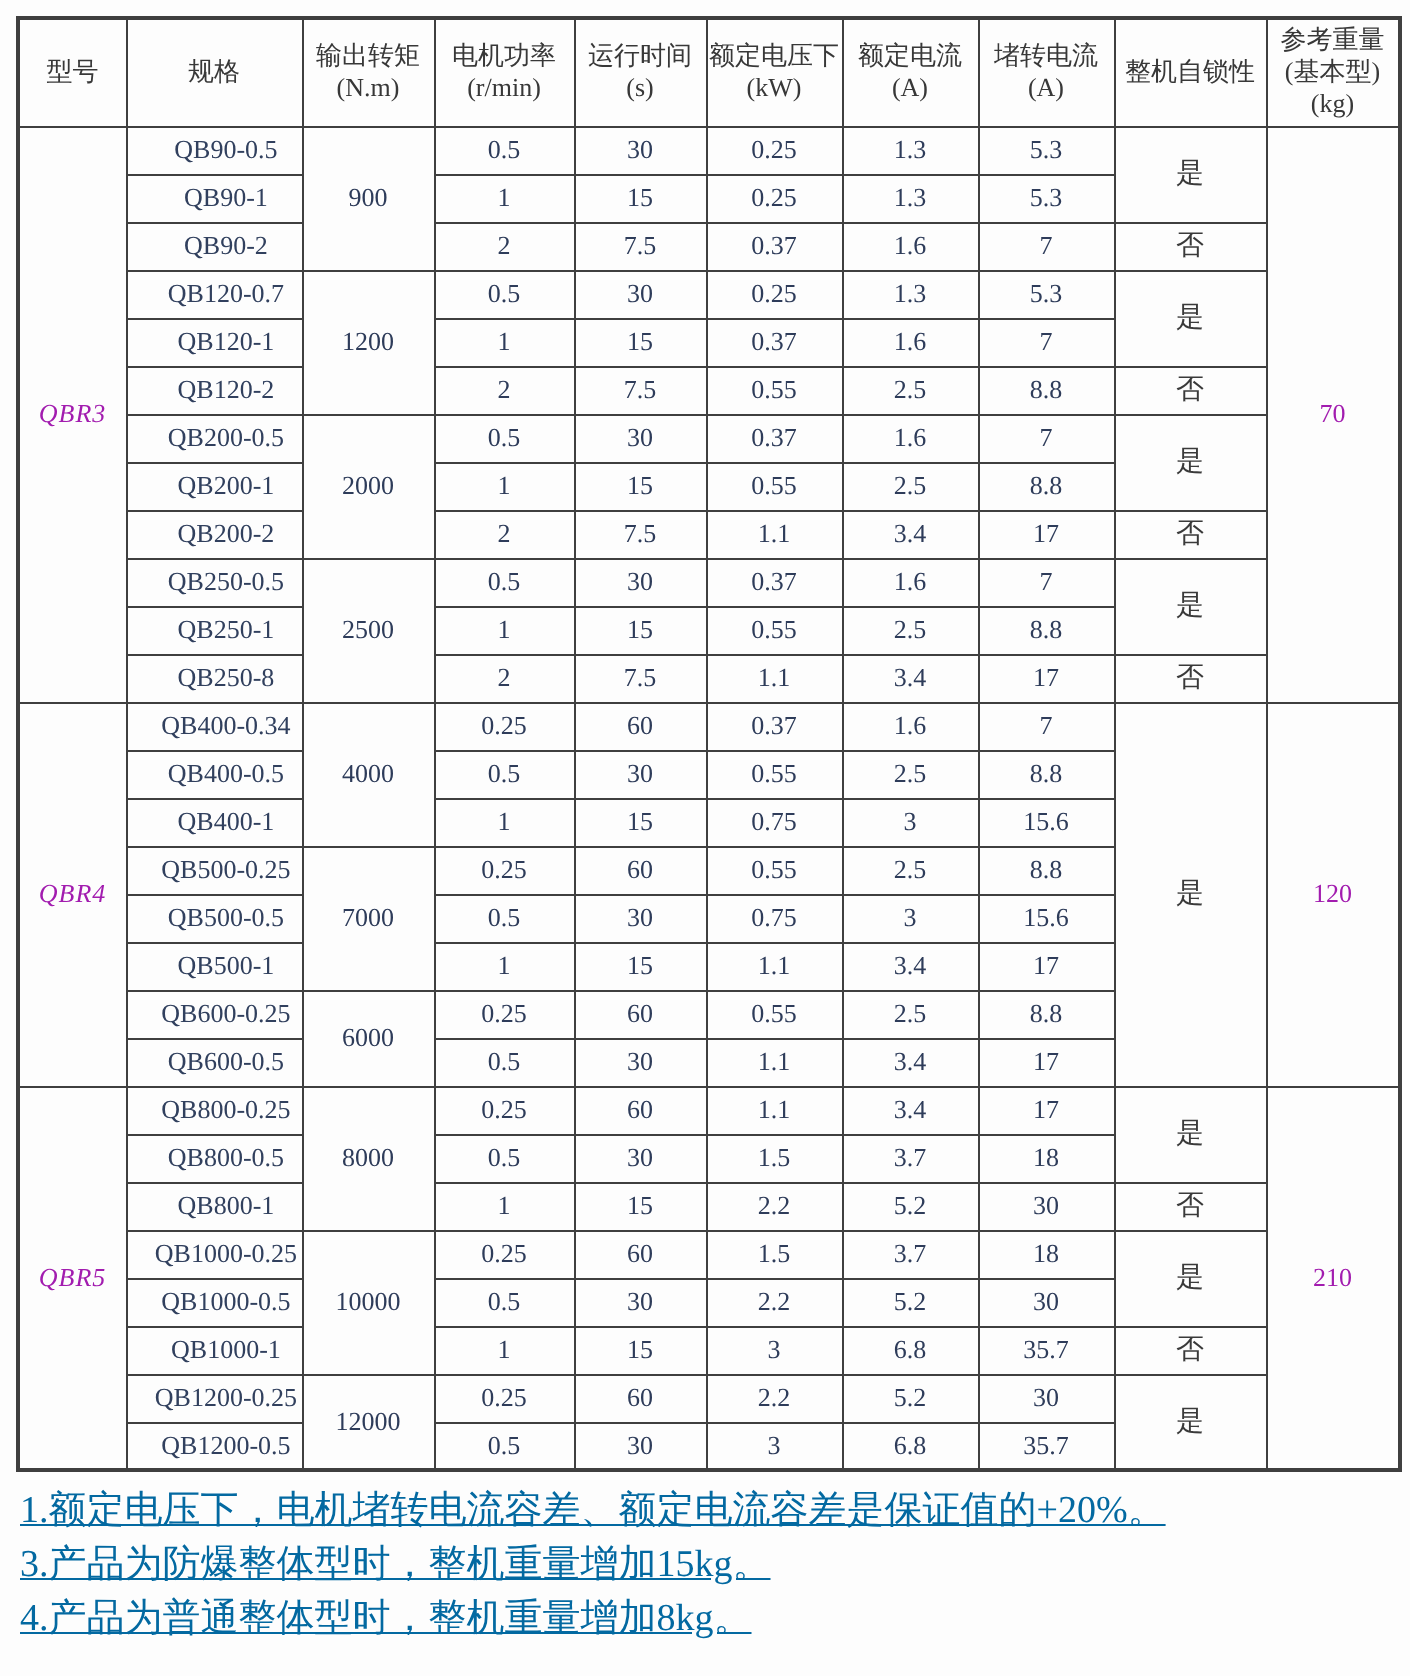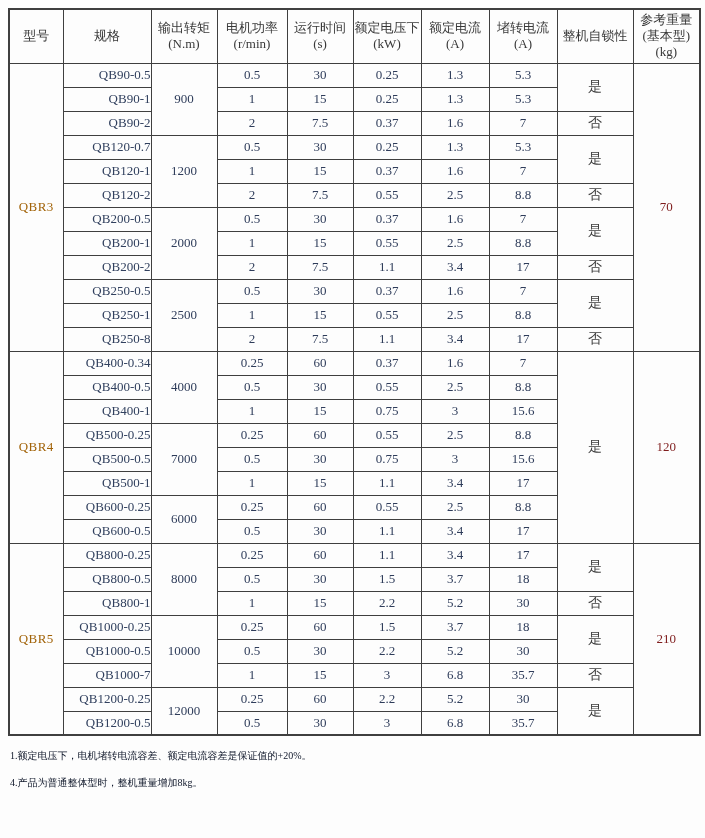--- a/index.html
+++ b/index.html
@@ -28,47 +28,48 @@
   }
   .spec thead tr{height:54px;}
   .spec tbody tr{height:24px;}
   .spec th{
     font-weight:normal;
     color:#383838;
     line-height:16px;
   }
   .spec th div{pointer-events:none;}
   td.cell-spec{
-    text-align:right;
+    text-align:center;
     padding-left:12px;
     color:#31405e;
   }
-  td.cell-model{color:#a16207;letter-spacing:0.5px;}
+  td.cell-model{color:#a21caf;letter-spacing:0.5px;font-style:italic;}
   td.cell-num{color:#2e3c5a;}
   td.cell-lock{color:#3a3a3a;font-size:14px;}
-  td.cell-weight{color:#7f1d1d;}
+  td.cell-weight{color:#a21caf;}
 
   
   col.c-model{width:54px;}
   col.c-spec{width:88px;}
   col.c-torque{width:66px;}
   col.c-speed{width:70px;}
   col.c-time{width:66px;}
   col.c-power{width:68px;}
   col.c-rated{width:68px;}
   col.c-locked{width:68px;}
   col.c-lock{width:76px;}
   col.c-weight{width:67px;}
 
   .notes{margin-top:6px;padding-left:2px;}
   .notes p{
     margin:0;
     line-height:27px;
-    font-size:10px;
-    color:#0f172a;
+    font-size:19px;
+    color:#0369a1;
+    text-decoration:underline;
   }
 </style>
 </head>
 <body>
 
 <div class="page">
 
   <table class="spec">
     <colgroup>
       <col class="c-model">
@@ -346,21 +347,21 @@
         </tr>
         <tr>
           <td class="cell-spec">QB1000-0.5</td>
           <td class="cell-num">0.5</td>
           <td class="cell-num">30</td>
           <td class="cell-num">2.2</td>
           <td class="cell-num">5.2</td>
           <td class="cell-num">30</td>
         </tr>
         <tr>
-          <td class="cell-spec">QB1000-7</td>
+          <td class="cell-spec">QB1000-1</td>
           <td class="cell-num">1</td>
           <td class="cell-num">15</td>
           <td class="cell-num">3</td>
           <td class="cell-num">6.8</td>
           <td class="cell-num">35.7</td>
           <td class="cell-lock" rowspan="1">否</td>
         </tr>
         <tr>
           <td class="cell-spec">QB1200-0.25</td>
           <td class="cell-num" rowspan="2">12000</td>
@@ -377,16 +378,17 @@
           <td class="cell-num">30</td>
           <td class="cell-num">3</td>
           <td class="cell-num">6.8</td>
           <td class="cell-num">35.7</td>
         </tr>
       </tbody>
   </table>
 
   <div class="notes">
     <p>1.额定电压下，电机堵转电流容差、额定电流容差是保证值的+20%。</p>
+    <p>3.产品为防爆整体型时，整机重量增加15kg。</p>
     <p>4.产品为普通整体型时，整机重量增加8kg。</p>
   </div>
 
 </div>
 
 </body></html>

